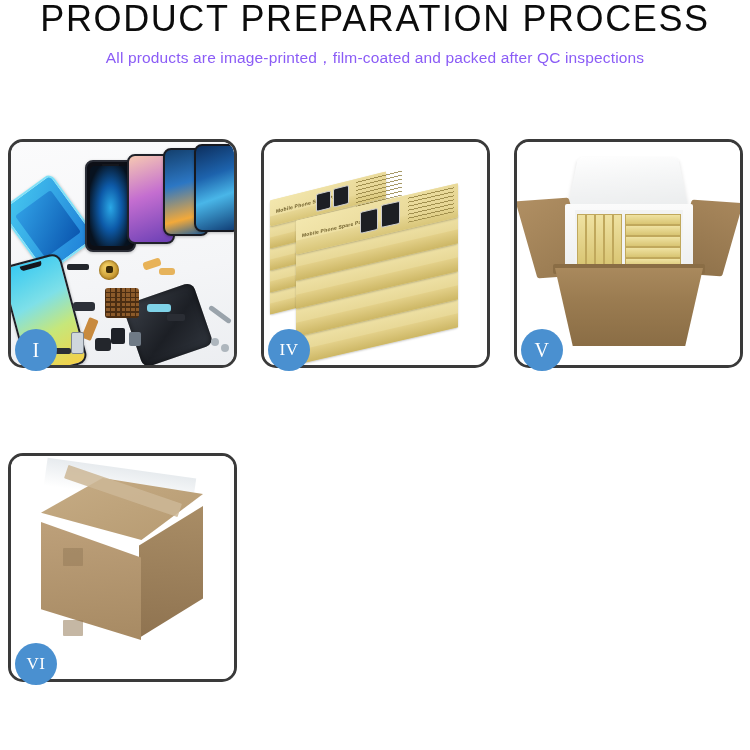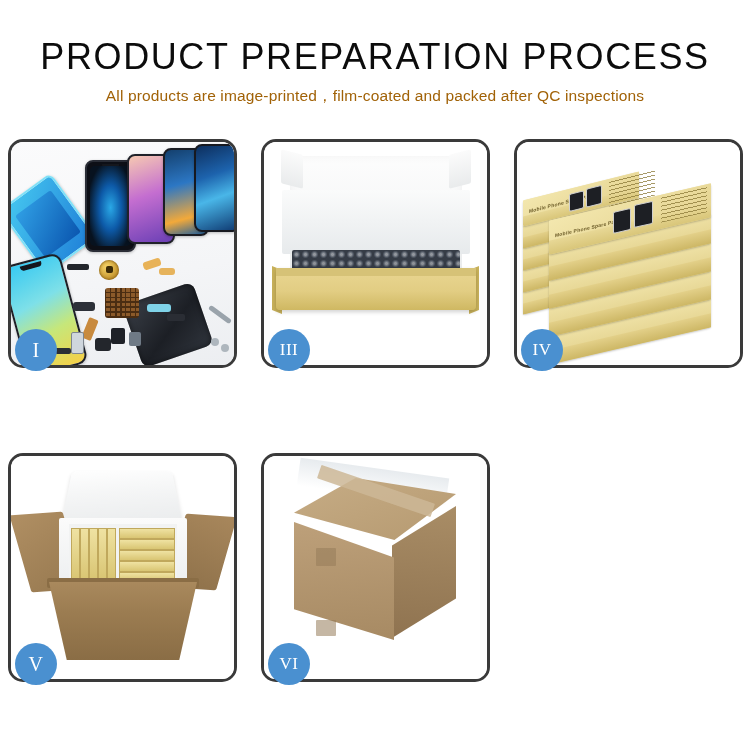--- a/index.html
+++ b/index.html
@@ -7,24 +7,24 @@
     width:750px;height:750px;background:#ffffff;overflow:hidden;
     font-family:"Liberation Sans","DejaVu Sans",sans-serif;
     -webkit-font-smoothing:antialiased;
   }
   .page{position:relative;width:750px;height:750px;}
 
   
   .header{position:absolute;left:0;top:0;width:750px;text-align:center;}
   .title{
     font-size:36px;font-weight:500;color:#0c0c0c;letter-spacing:1.6px;
-    margin-top:38px;line-height:1.05;white-space:nowrap;
+    line-height:1.05;white-space:nowrap;
   }
   .subtitle{
-    font-size:15.5px;font-weight:400;color:#a16207;letter-spacing:.15px;
+    font-size:15.5px;font-weight:400;color:#8b5cf6;letter-spacing:.15px;
     margin-top:10px;white-space:nowrap;
   }
 
   
   .grid{
     position:absolute;left:8px;top:139px;width:734px;height:545px;
     display:grid;grid-template-columns:repeat(3,229px);grid-template-rows:repeat(2,229px);
     column-gap:24px;row-gap:85px;
   }
   .panel{
@@ -240,33 +240,20 @@
         <div class="pt f11"></div>
         <div class="pt f12"></div>
         <div class="pt f13"></div>
         <div class="pt f14"></div>
         <div class="pt f15"></div>
       </div>
       <div class="badge">I</div>
     </div>
 
 
-    <div class="panel">
-      <div class="photo p3">
-        <div class="p3-foamlid"></div>
-        <div class="p3-foaminner"></div>
-        <div class="p3-bubble"></div>
-        <div class="p3-edgeL"></div>
-        <div class="p3-edgeR"></div>
-        <div class="p3-tray">
-            <span class="p3-traylip"></span>
-          </div>
-      </div>
-      <div class="badge wide">III</div>
-    </div>
 
     <div class="panel">
       <div class="photo p4">
         <div class="stack">
           <div class="bx bL5">
               <span class="side"></span>
             </div>
           <div class="bx bL4">
               <span class="side"></span>
             </div>

